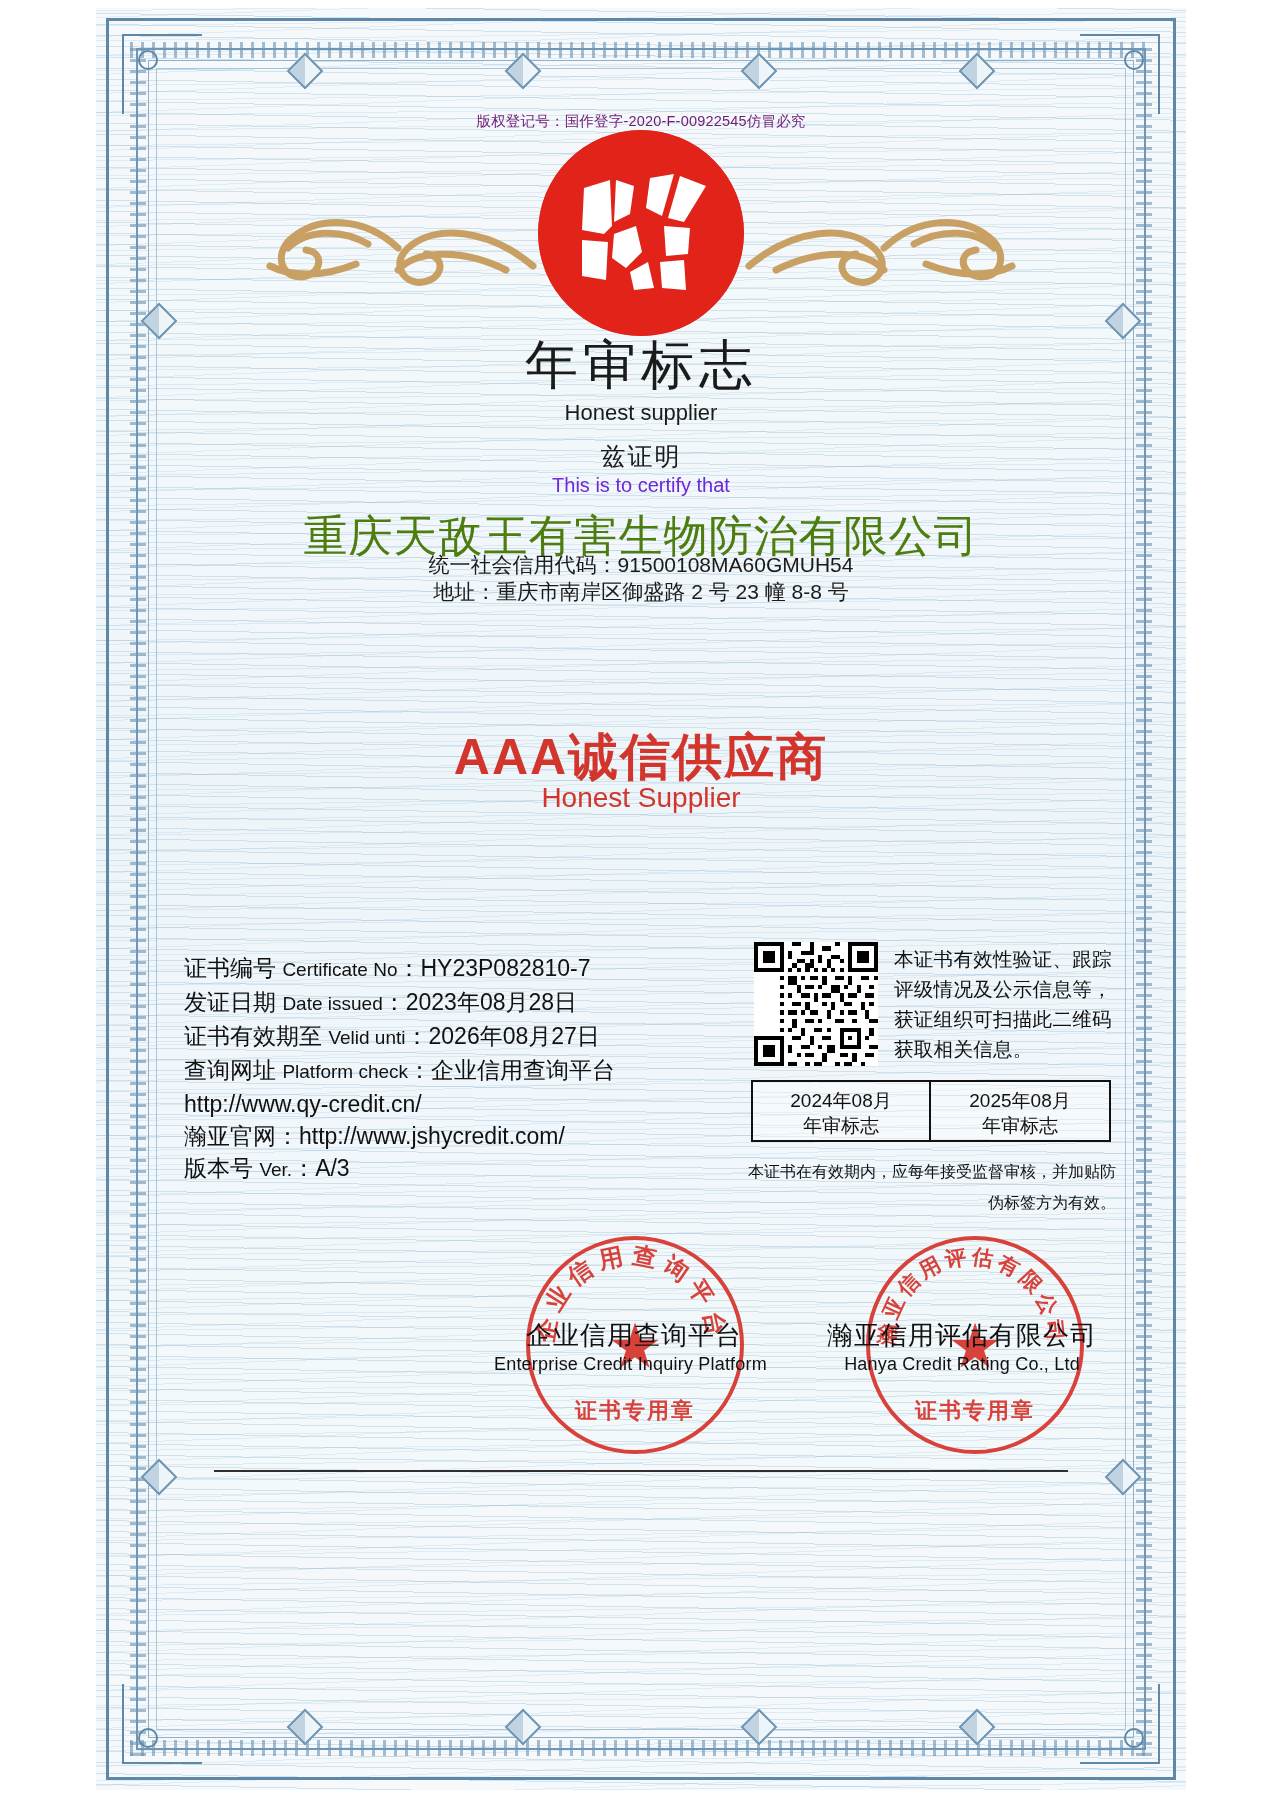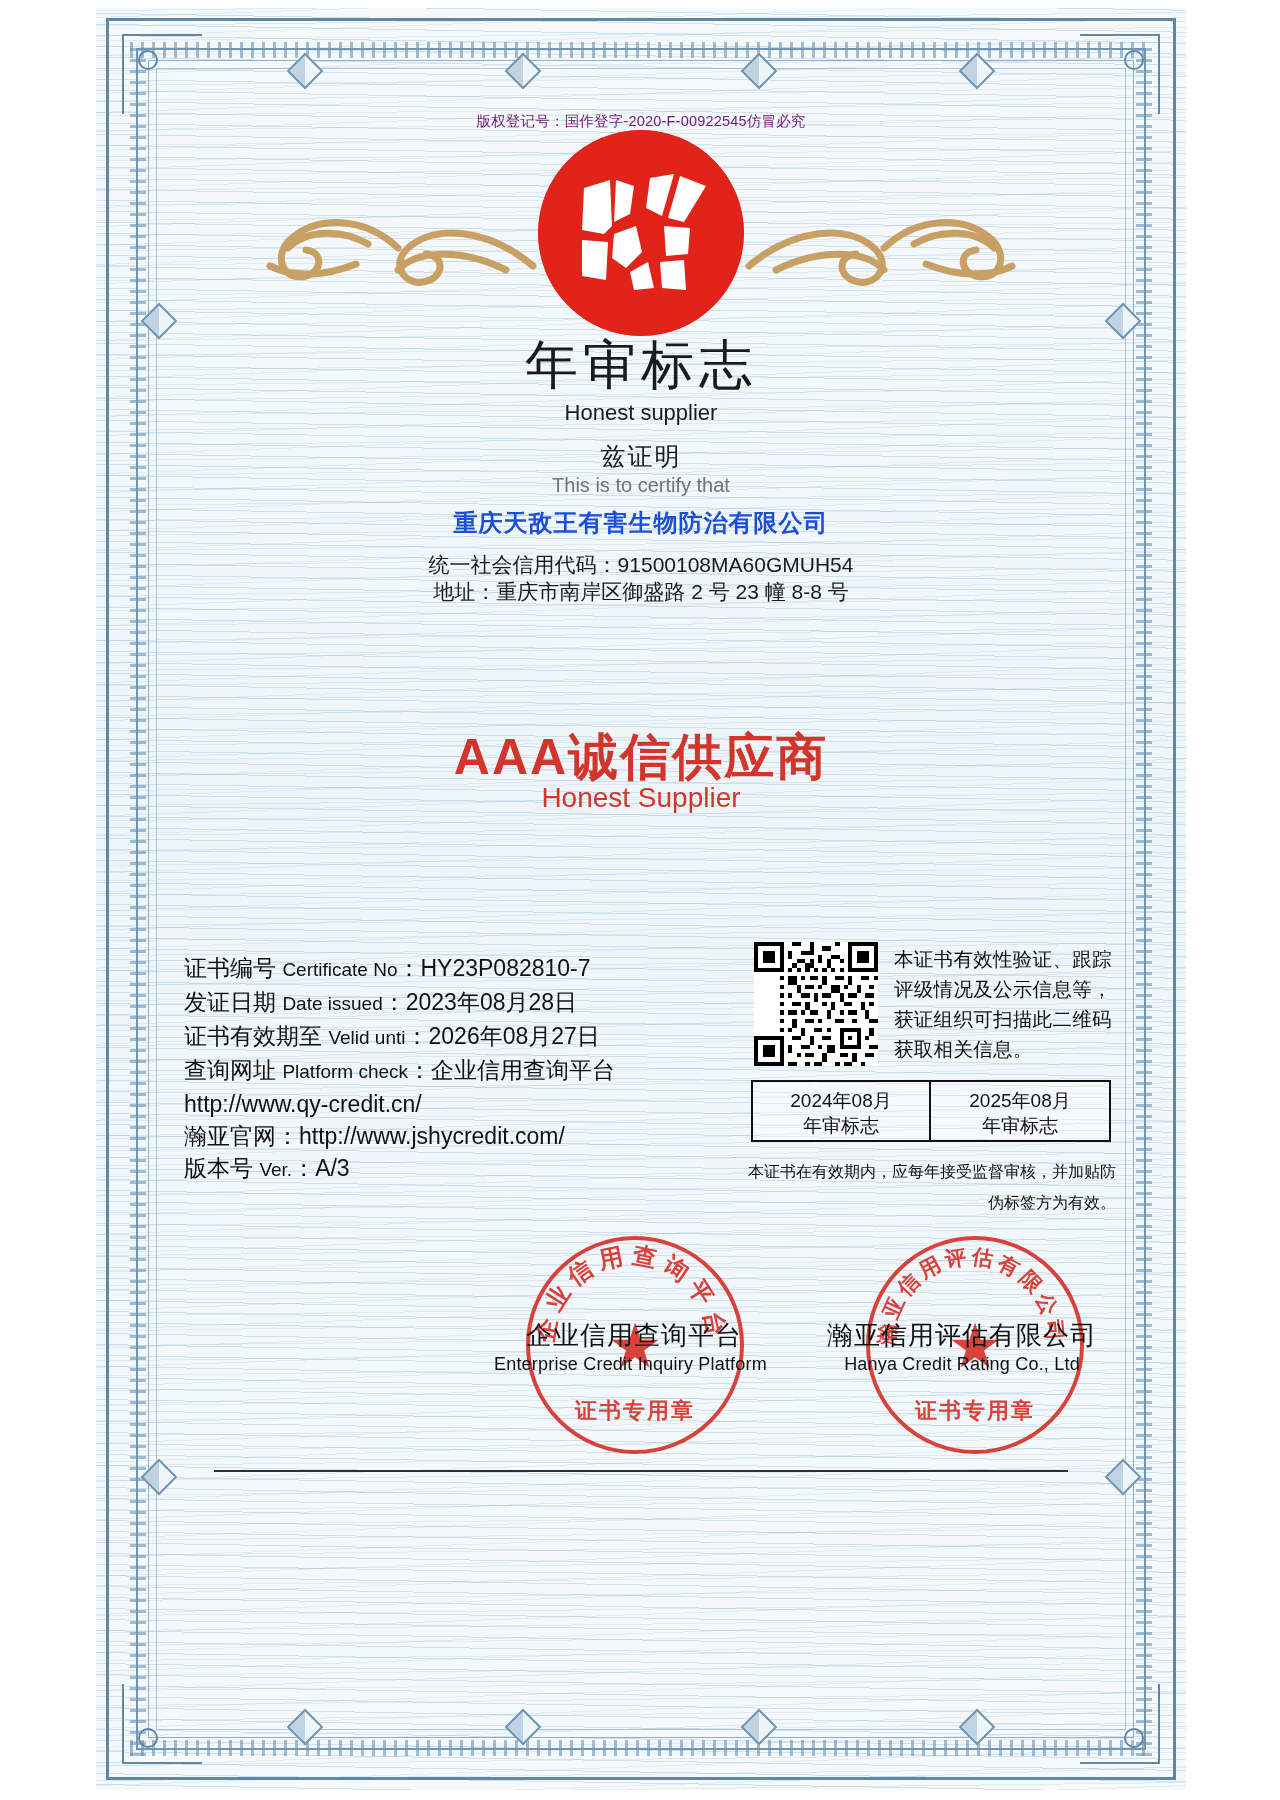--- a/index.html
+++ b/index.html
@@ -200,30 +200,30 @@
     font-size: 25px;
     color: #1b1b1b;
     letter-spacing: 2px;
   }
   .certify-en {
     position: absolute;
     top: 466px;
     left: 0; right: 0;
     text-align: center;
     font-size: 20px;
-    color: #737373;
+    color: #6d28d9;
   }
   .company {
     position: absolute;
     top: 499px;
     left: 0; right: 0;
     text-align: center;
-    font-size: 24px;
-    font-weight: bold;
-    color: #1d4ed8;
+    font-size: 44px;
+    font-weight: normal;
+    color: #4d7c0f;
     letter-spacing: 1px;
   }
   .credit-code {
     position: absolute;
     top: 543px;
     left: 0; right: 0;
     text-align: center;
     font-size: 21px;
     color: #1b1b1b;
   }

